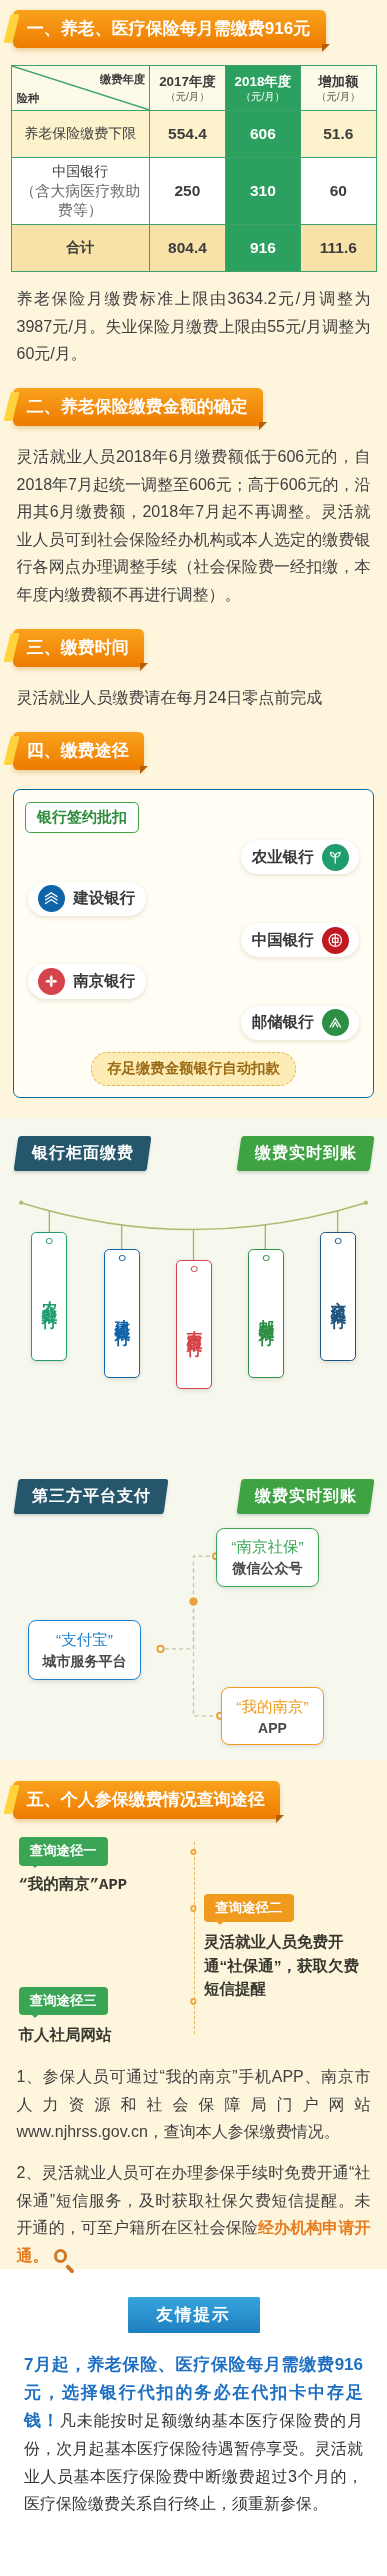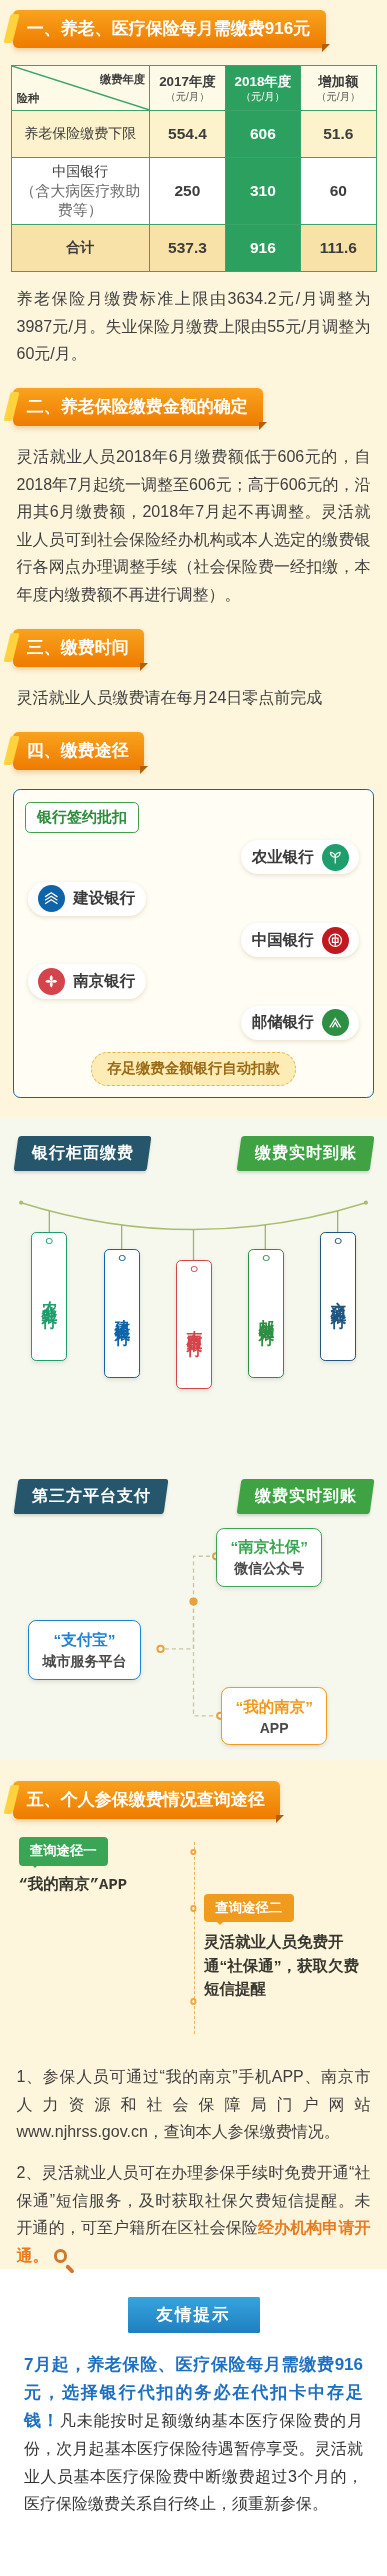--- a/index.html
+++ b/index.html
@@ -77,21 +77,21 @@
     box-shadow:0 1.5px 4.1px rgba(0,0,0,.1); }
   .vtag::before { content:""; position:absolute; top:4.1px; left:50%; transform:translateX(-50%);
     width:4.6px; height:4.6px; border:1.5px solid var(--c); border-radius:50%; background:#fff; }
   .vtext { writing-mode:vertical-rl; text-orientation:upright; letter-spacing:4.1px;
     font-size:15.5px; font-weight:bold; color:var(--c); }
 
   .plat-area { position:relative; height:242px; }
   .plat-area svg.links { position:absolute; inset:0; }
   .ptag { position:absolute; background:#fff; border:1.5px solid var(--c); border-radius:8.2px;
     text-align:center; padding:8.2px 13.4px; min-width:103px; box-shadow:0 1.5px 4.1px rgba(0,0,0,.1); }
-  .ptag .l1 { font-size:15.5px; font-weight:bold; color:var(--c); }
+  .ptag .l1 { font-size:15.5px; font-weight:normal; color:var(--c); }
   .ptag .l2 { font-size:14px; font-weight:bold; color:#4a4a4a; margin-top:2.1px; }
 
   
   .channels { position:relative; height:222px; margin-top:5.2px; }
   .channels::before { content:""; position:absolute; left:50%; top:14.4px; bottom:15.5px; border-left:1.5px dashed #ecb45a; }
   .cdot { position:absolute; left:50%; width:6.7px; height:6.7px; background:#fff; border:2.1px solid #f0a63c;
     border-radius:50%; transform:translateX(-54%); }
   .ch-item { position:absolute; width:170px; }
   .ctag { position:relative; display:inline-block; background:var(--c); color:#fff; font-size:13.4px;
     font-weight:bold; padding:5.2px 11.3px; border-radius:4.1px; }
@@ -167,21 +167,21 @@
           <div class="sub">（含大病医疗救助费等）</div>
         </td>
         <td class="val">250</td>
         <td class="val cell-green">310</td>
         <td class="val">60</td>
       </tr>
       <tr class="row-t">
         <td class="lbl">
           <div>合计</div>
         </td>
-        <td class="val">537.3</td>
+        <td class="val">804.4</td>
         <td class="val cell-green">916</td>
         <td class="val">111.6</td>
       </tr>
     </tbody>
   </table>
 
   <p class="para">养老保险月缴费标准上限由3634.2元/月调整为3987元/月。失业保险月缴费上限由55元/月调整为60元/月。</p>
 
   <div class="ribbon-wrap">
     <div class="ribbon">
@@ -344,20 +344,24 @@
     <span class="cdot" style="top:77px;"></span>
     <span class="cdot" style="top:170px;"></span>
     <div class="ch-item" style="left:18.5px; top:9.3px;font-family:Liberation Mono, monospace;">
       <div class="ctag" style="--c: #3aa655;">查询途径一</div>
       <div class="ch-desc">“我的南京”APP</div>
     </div>
     <div class="ch-item" style="left:204px; top:66px;">
       <div class="ctag" style="--c: #f09a1e;">查询途径二</div>
       <div class="ch-desc">灵活就业人员免费开通“社保通”，获取欠费短信提醒</div>
     </div>
+    <div class="ch-item" style="left:18.5px; top:159px;">
+      <div class="ctag" style="--c: #3aa655;">查询途径三</div>
+      <div class="ch-desc">市人社局网站</div>
+    </div>
   </div>
 
   <p class="para">1、参保人员可通过“我的南京”手机APP、南京市人力资源和社会保障局门户网站www.njhrss.gov.cn，查询本人参保缴费情况。</p>
   <p class="para"><span>2、灵活就业人员可在办理参保手续时免费开通“社保通”短信服务，及时获取社保欠费短信提醒。未开通的，可至户籍所在区社会保险</span><span class="hl">经办机构申请开通。</span><span class="mag"></span></p>
 
   <div class="bottom">
     <div class="blue-ribbon">友情提示</div>
     <p class="final"><span class="lead">7月起，养老保险、医疗保险每月需缴费916元，选择银行代扣的务必在代扣卡中存足钱！</span><span class="fbody">凡未能按时足额缴纳基本医疗保险费的月份，次月起基本医疗保险待遇暂停享受。灵活就业人员基本医疗保险费中断缴费超过3个月的，医疗保险缴费关系自行终止，须重新参保。</span></p>
 
   </div>

